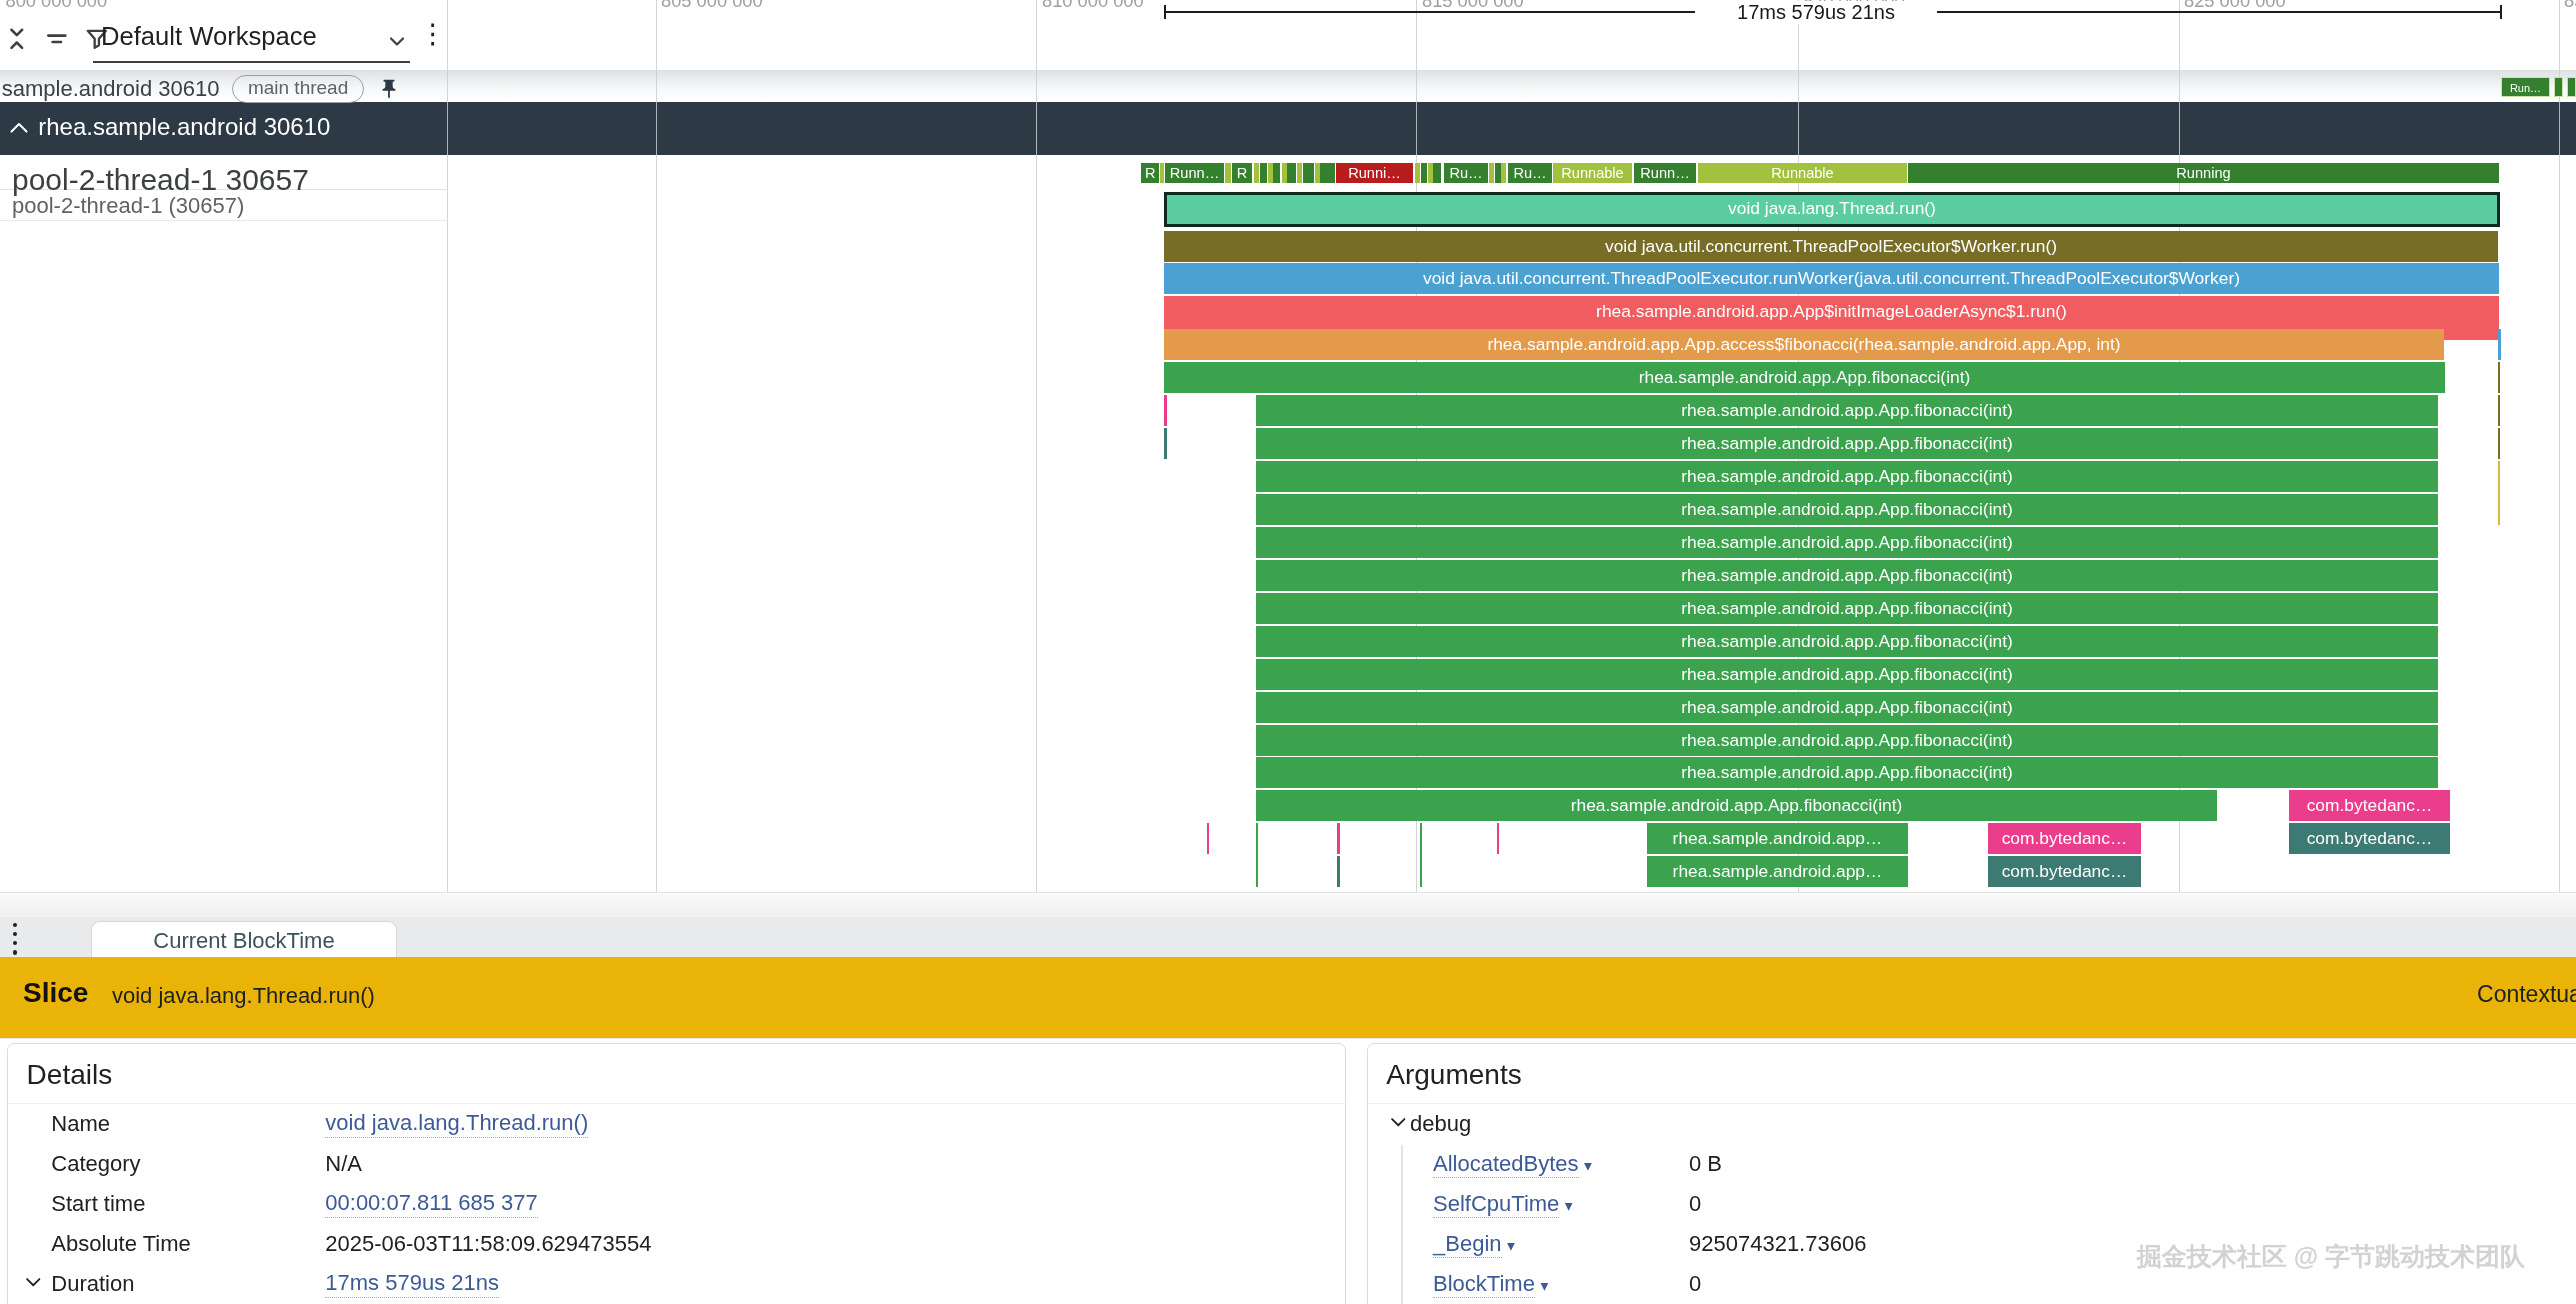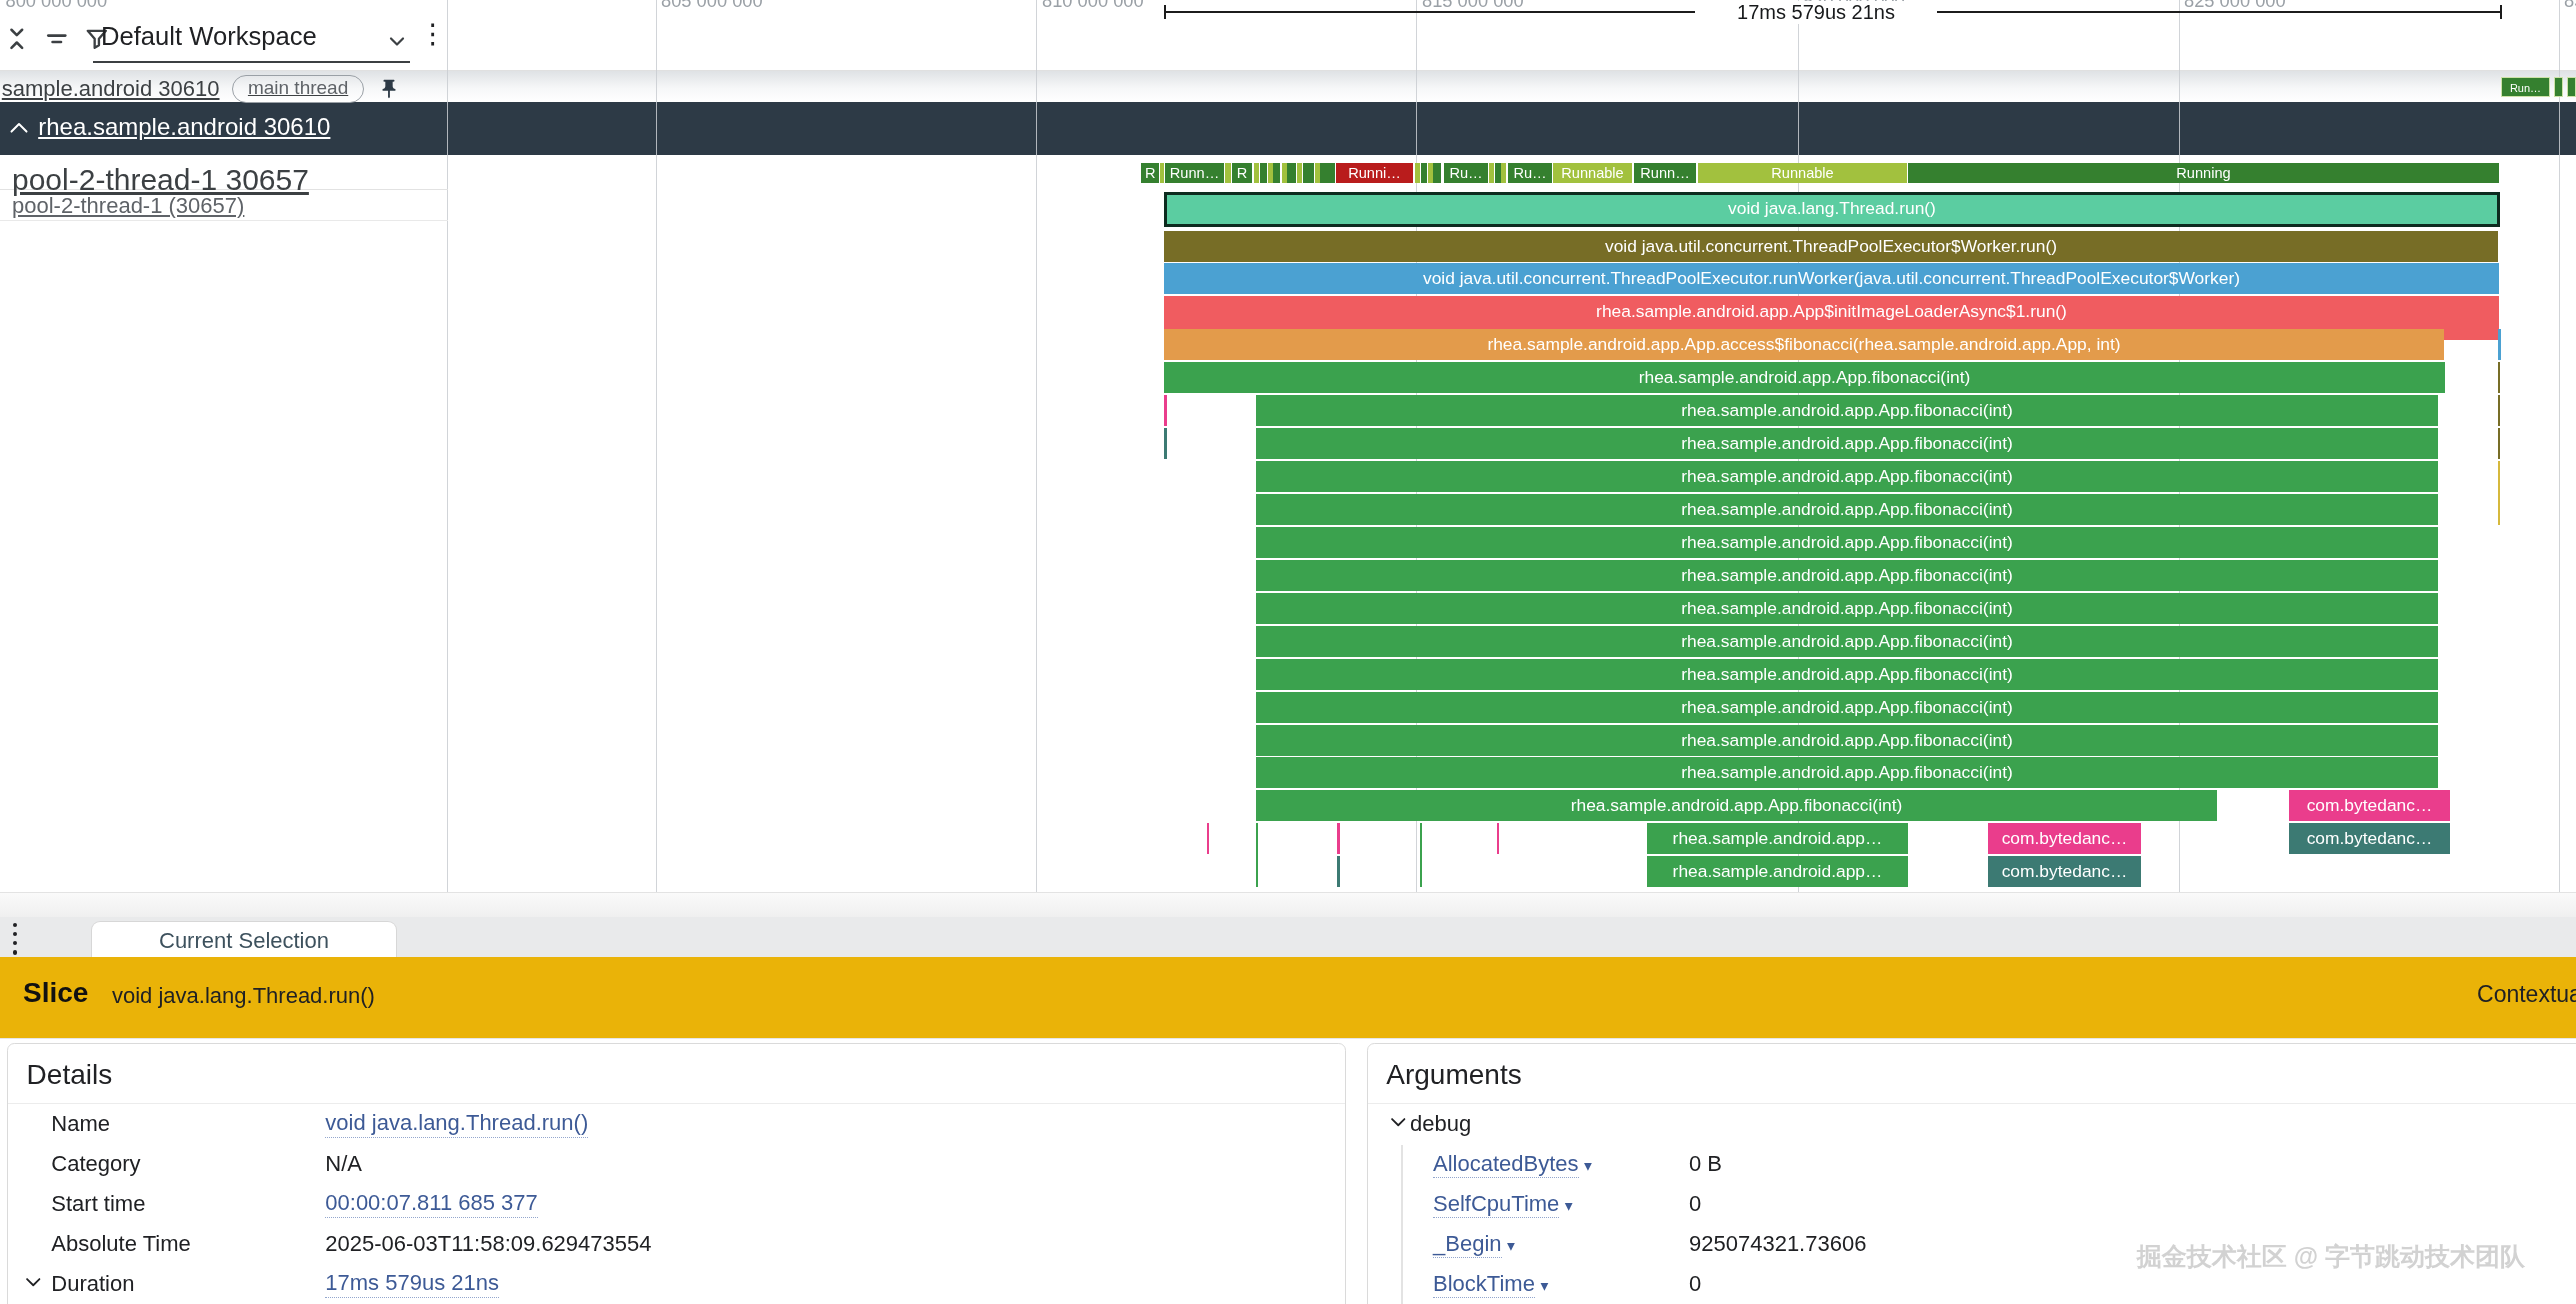--- a/index.html
+++ b/index.html
@@ -11,21 +11,21 @@
   .gridline{position:absolute;top:0;height:892px;width:0.9px;background:#c9cdd1;opacity:.85;z-index:2;}
   .tick{position:absolute;top:0;height:10px;overflow:hidden;color:#9aa0a6;font-size:18.3px;z-index:6;white-space:nowrap;}
   .tick span{display:block;margin-top:-10px;}
 
   
   .row-process{position:absolute;left:0;top:70px;width:2576px;height:31px;background:linear-gradient(180deg,#dfe2e5 0%,#f6f7f8 55%,#ffffff 100%);border-top:0.9px solid #e0e0e0;z-index:1;}
   .row-group{position:absolute;left:0;top:102px;width:2576px;height:53px;background:#2d3a46;z-index:1;}
   .sep-a{position:absolute;left:0;top:189px;width:448px;height:0.9px;background:#e2e2e2;z-index:3;}
   .sep-b{position:absolute;left:0;top:220px;width:448px;height:0.9px;background:#e9e9e9;z-index:3;}
 
-  .shelf-label{position:absolute;z-index:5;white-space:nowrap;text-decoration:underline;}
+  .shelf-label{position:absolute;z-index:5;white-space:nowrap;}
   .lbl-process{left:1.8px;top:75px;font-size:22px;color:#3c4043;display:flex;align-items:center;gap:12.8px;}
   .chip{display:inline-block;border:1.8px solid #9aa0a6;border-radius:18.3px;color:#5f6368;font-size:19px;padding:0.9px 14.6px 2.7px;background:transparent;}
   .pin{display:inline-block;margin-left:1.8px;}
   .lbl-group{left:9.1px;top:113px;font-size:24px;color:#ffffff;display:flex;align-items:center;gap:9.1px;}
   .lbl-t1{left:12px;top:163px;font-size:30px;color:#3c4043;}
   .lbl-t2{left:12px;top:193px;font-size:22px;color:#5f6368;}
 
   
   .bracket-seg{position:absolute;top:11px;height:1.8px;background:#1c1c1c;z-index:7;}
   .bracket-cap{position:absolute;top:4.6px;width:1.8px;height:14.6px;background:#1c1c1c;z-index:7;}
@@ -262,21 +262,21 @@
   <div class="strip"></div>
 
   <div class="tabbar">
     <div class="drag-dots">
         <i></i>
         <i></i>
         <i></i>
         <i></i>
         <i></i>
       </div>
-    <div class="tab">Current Selection</div>
+    <div class="tab">Current BlockTime</div>
   </div>
 
   <div class="selheader">
     <span class="sel-type">Slice</span>
     <span class="sel-name">void java.lang.Thread.run()</span>
     <span class="contextual">Contextual</span>
   </div>
 
   <div class="panel panel-details">
     <div class="panel-title">Details</div>

